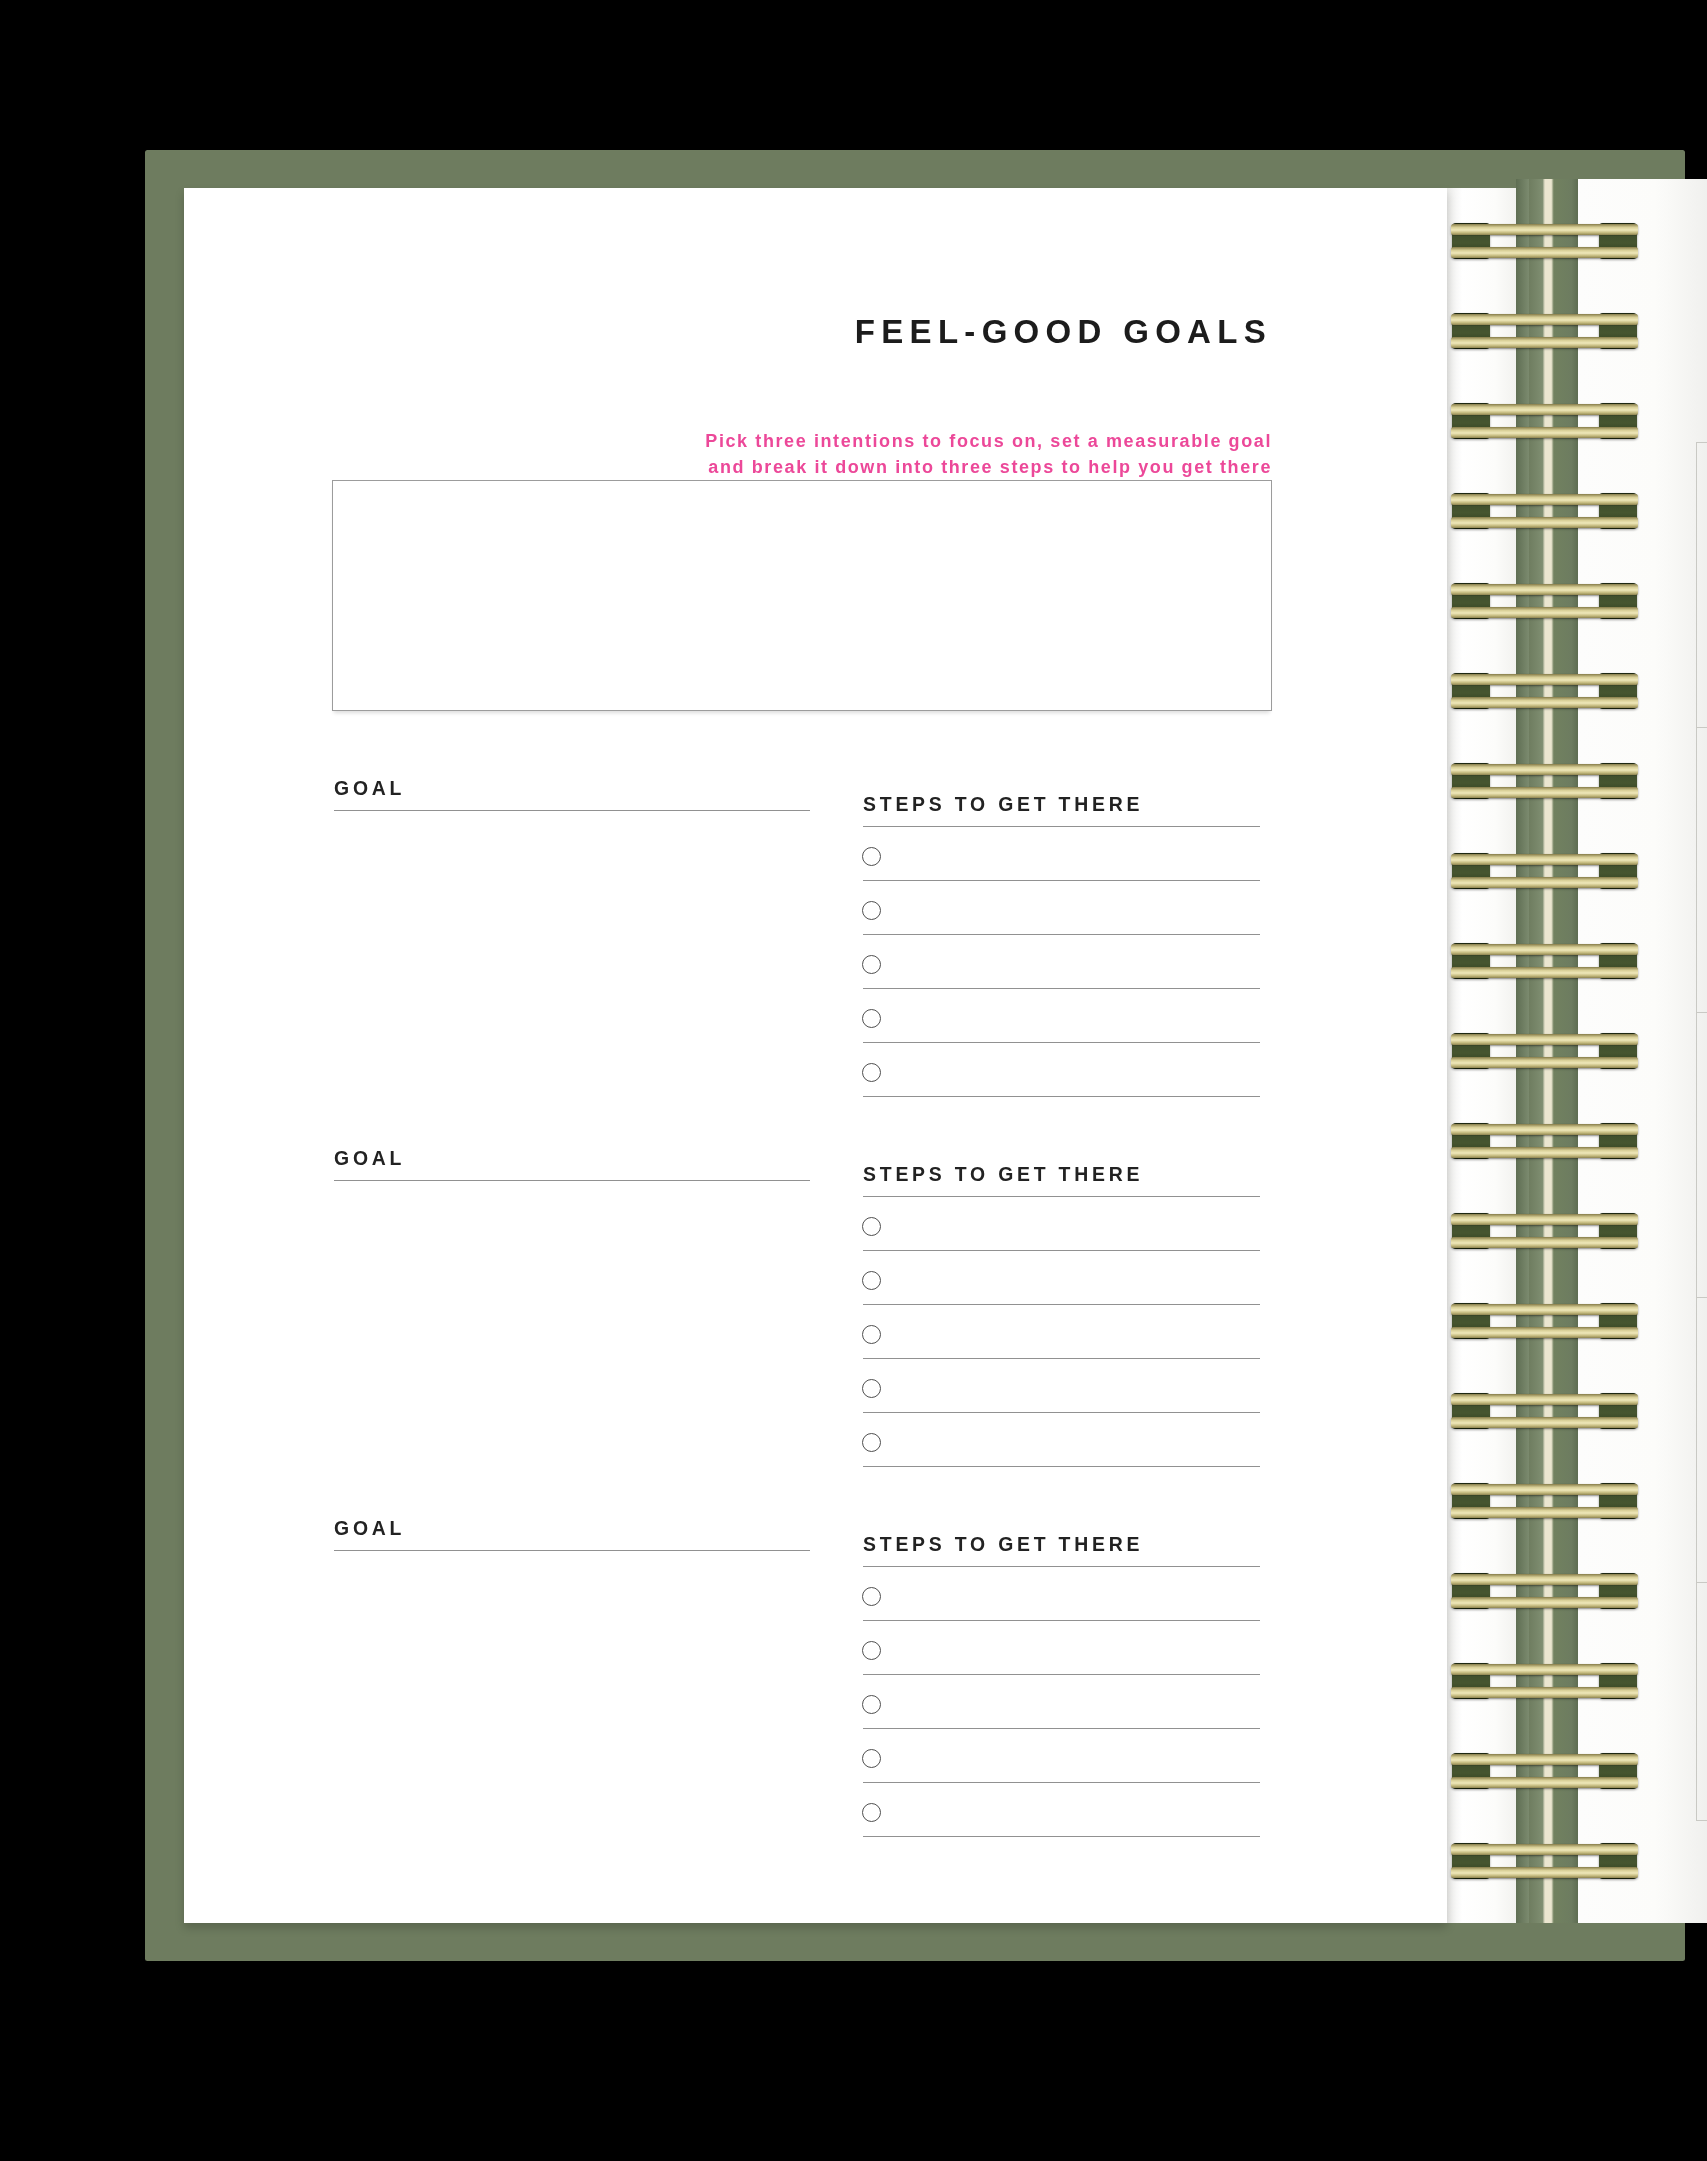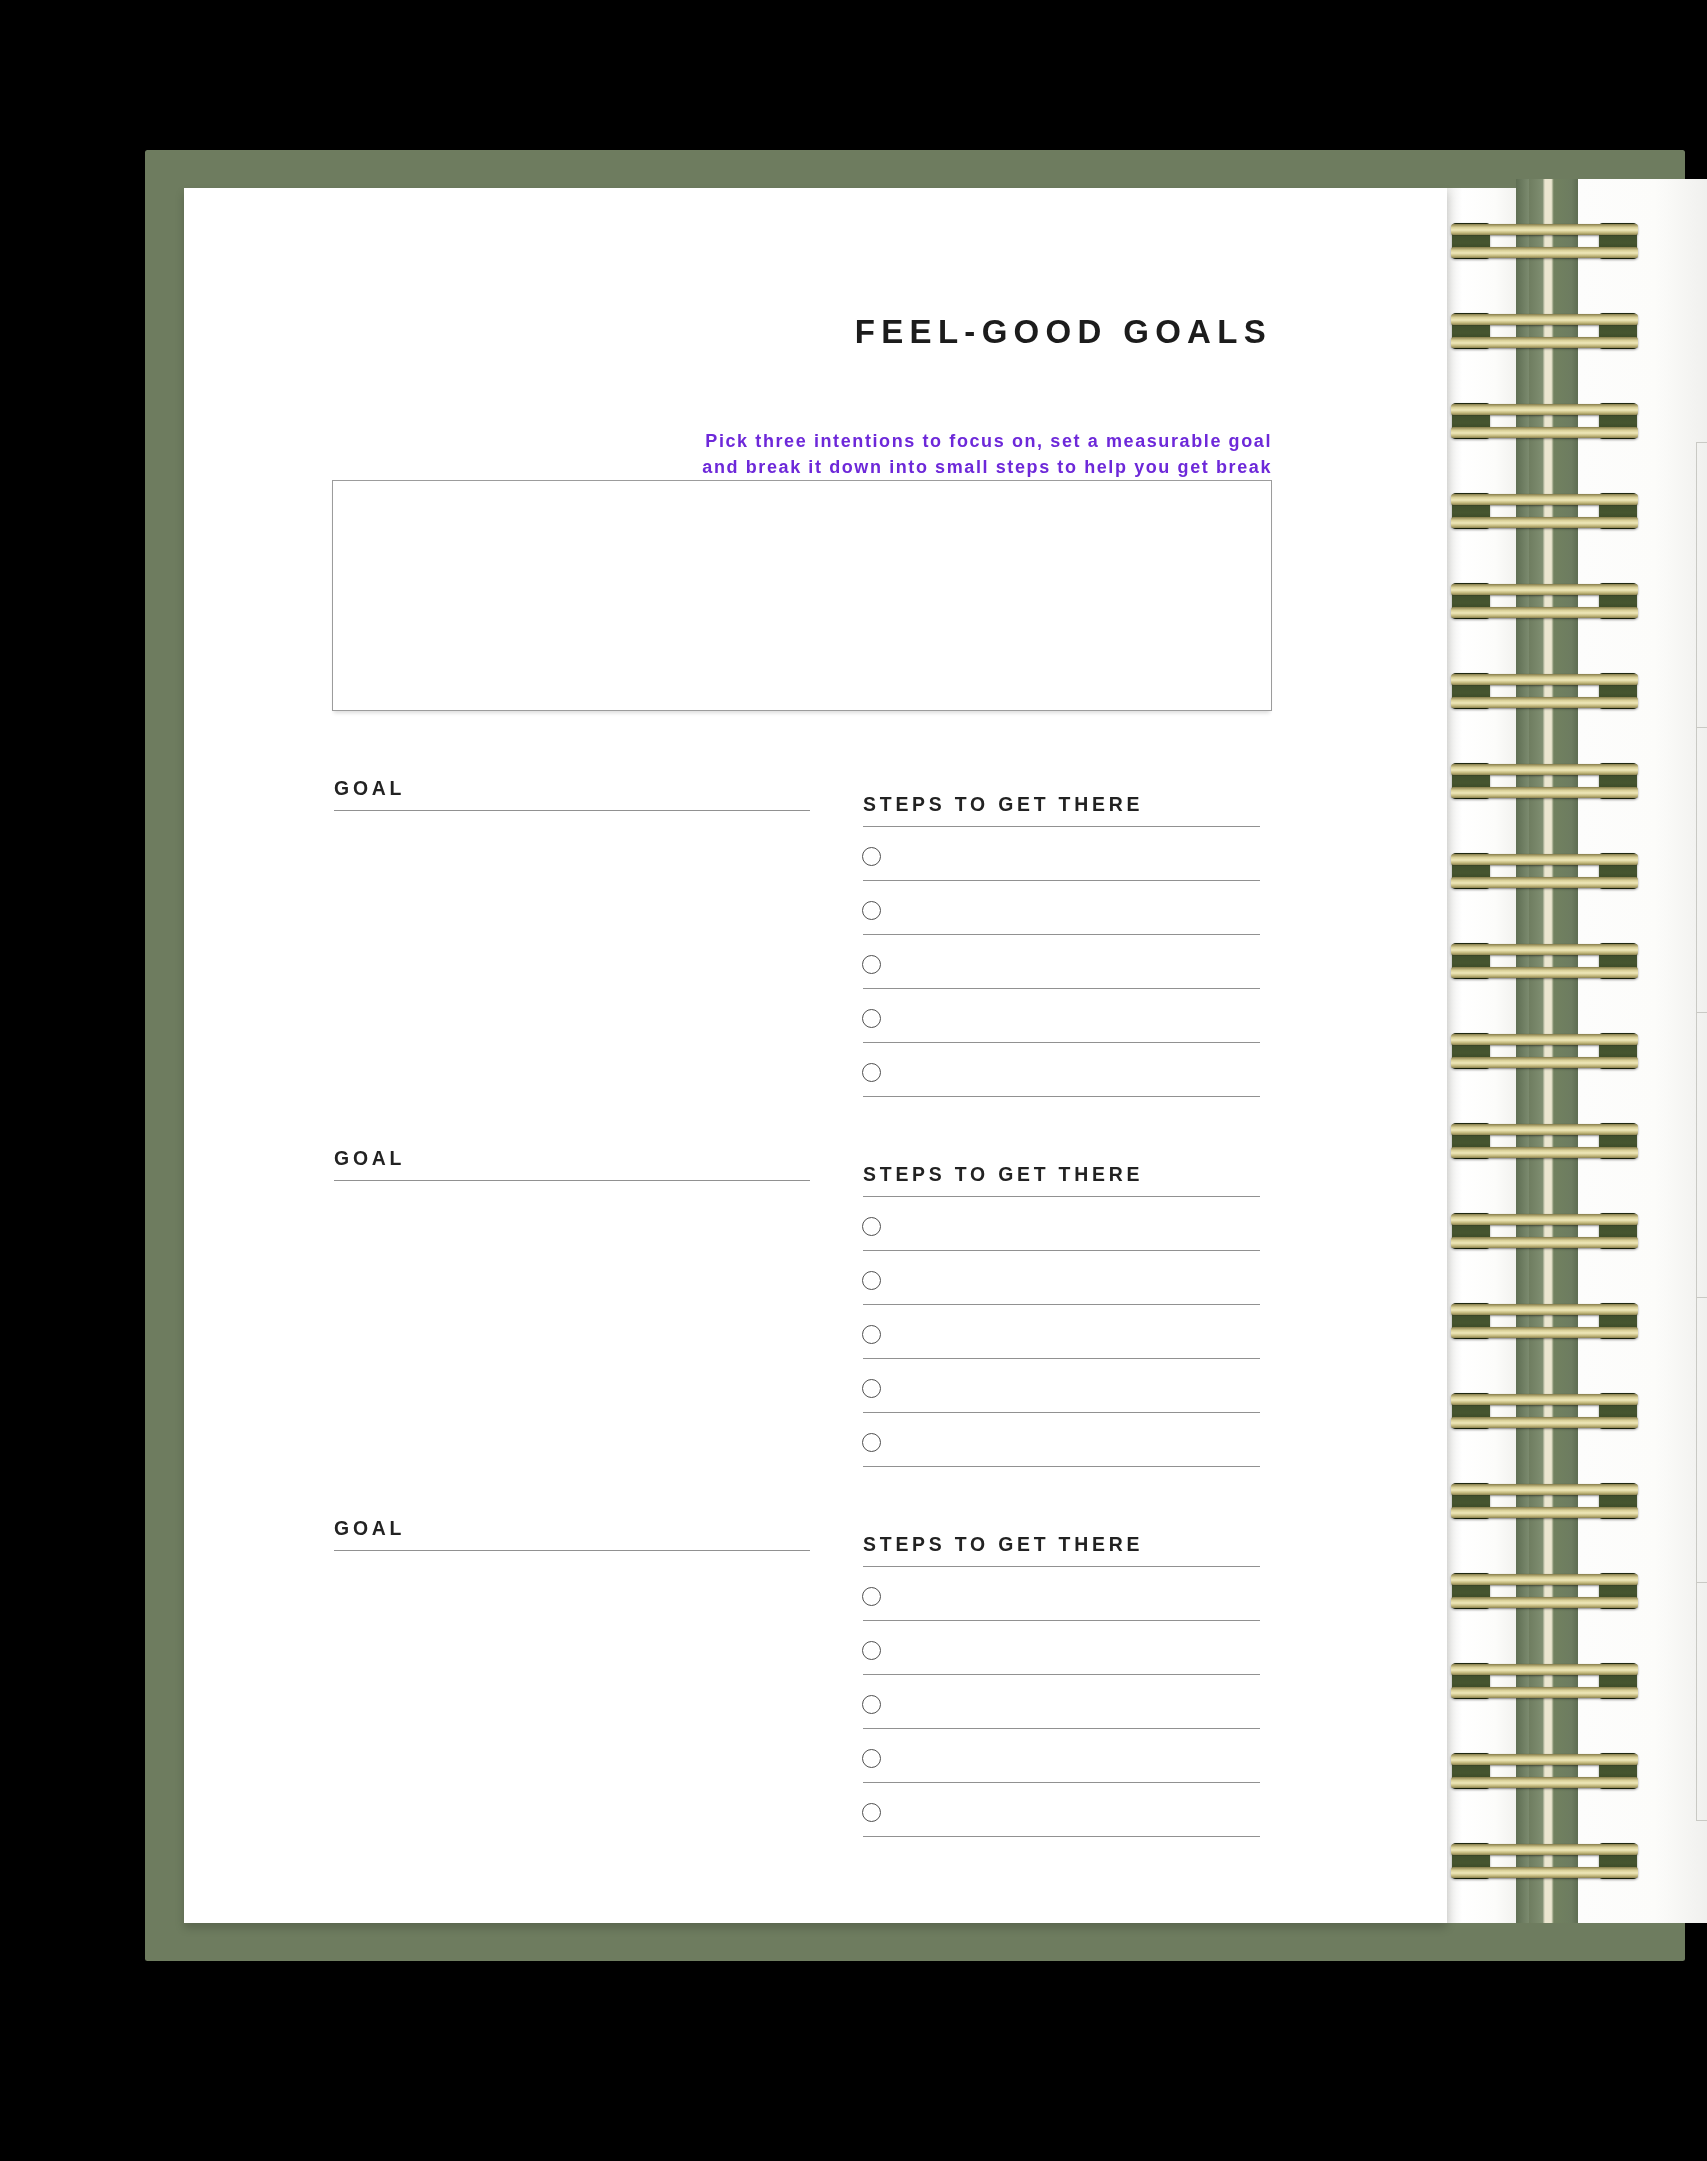--- a/index.html
+++ b/index.html
@@ -64,21 +64,21 @@
   .clip .bar-top{top:1.3px}
   .clip .bar-bot{bottom:1.3px}
   
   #content-head{position:absolute;left:148px;top:0;width:940px;text-align:right;color:#1c1c1c;}
   #page-title{
     margin:0;position:relative;top:125px;
     font-size:33px;font-weight:800;letter-spacing:6.3px;color:#1c1c1c;
   }
   #page-subtitle{
     position:relative;top:202px;
-    font-size:18px;font-weight:600;letter-spacing:1.6px;line-height:26px;color:#6d28d9;
+    font-size:18px;font-weight:600;letter-spacing:1.6px;line-height:26px;color:#ec4899;
   }
   #notes-box{
     position:absolute;left:148px;top:292px;width:938px;height:229px;
     border:1.3px solid #9c9c9c;background:#fff;
     box-shadow:0 3.8px 3.8px -1.9px rgba(0,0,0,.14);
   }
   .goal-section{position:absolute;left:150px;width:940px;height:341px;text-decoration:underline;}
   .col-label{
     font-size:19.4px;font-weight:700;letter-spacing:3.8px;color:#222;white-space:nowrap;
   }
@@ -129,21 +129,21 @@
         <div class="tab-tick" style="top: 1403px;"></div>
         <div class="tab-tick" style="top: 1641px;"></div>
       </div>
   </div>
 
   <div id="page1">
     <div id="content-head">
       <h1 id="page-title">FEEL-GOOD GOALS</h1>
       <div id="page-subtitle">
         <div>Pick three intentions to focus on, set a measurable goal</div>
-        <div>and break it down into small steps to help you get break</div>
+        <div>and break it down into three steps to help you get there</div>
       </div>
     </div>
     <div id="notes-box"></div>
     <div id="sections-layer">
   <section class="goal-section" style="top: 589px;">
     <div class="goal-col">
       <div class="col-label">GOAL</div>
       <div class="field-line"></div>
     </div>
     <div class="steps-col">

